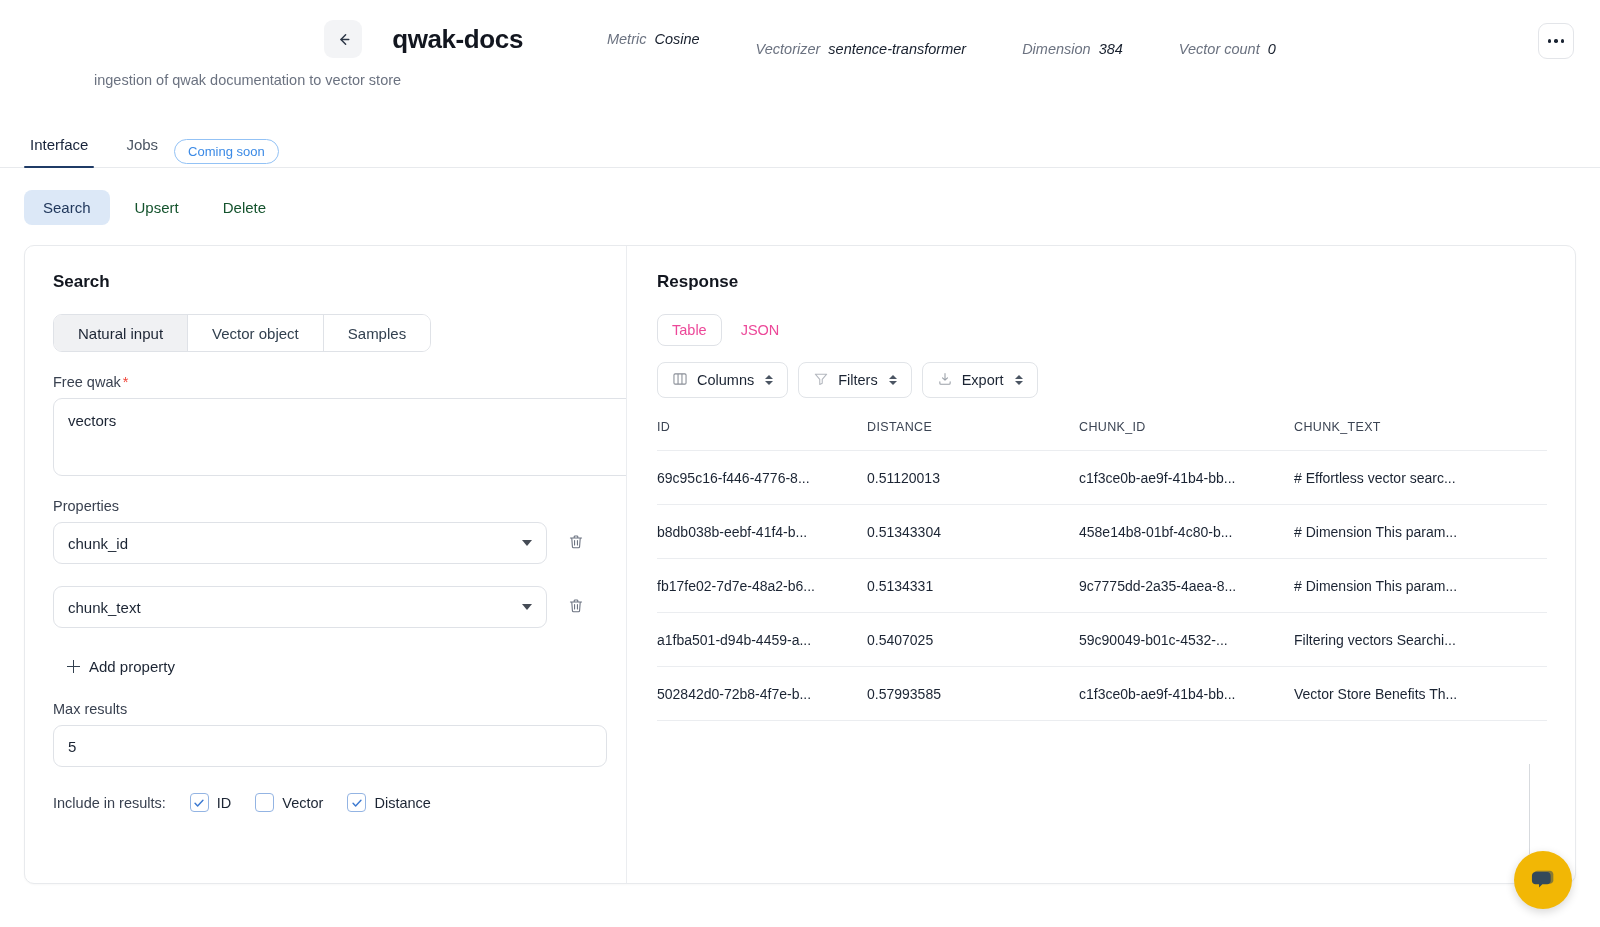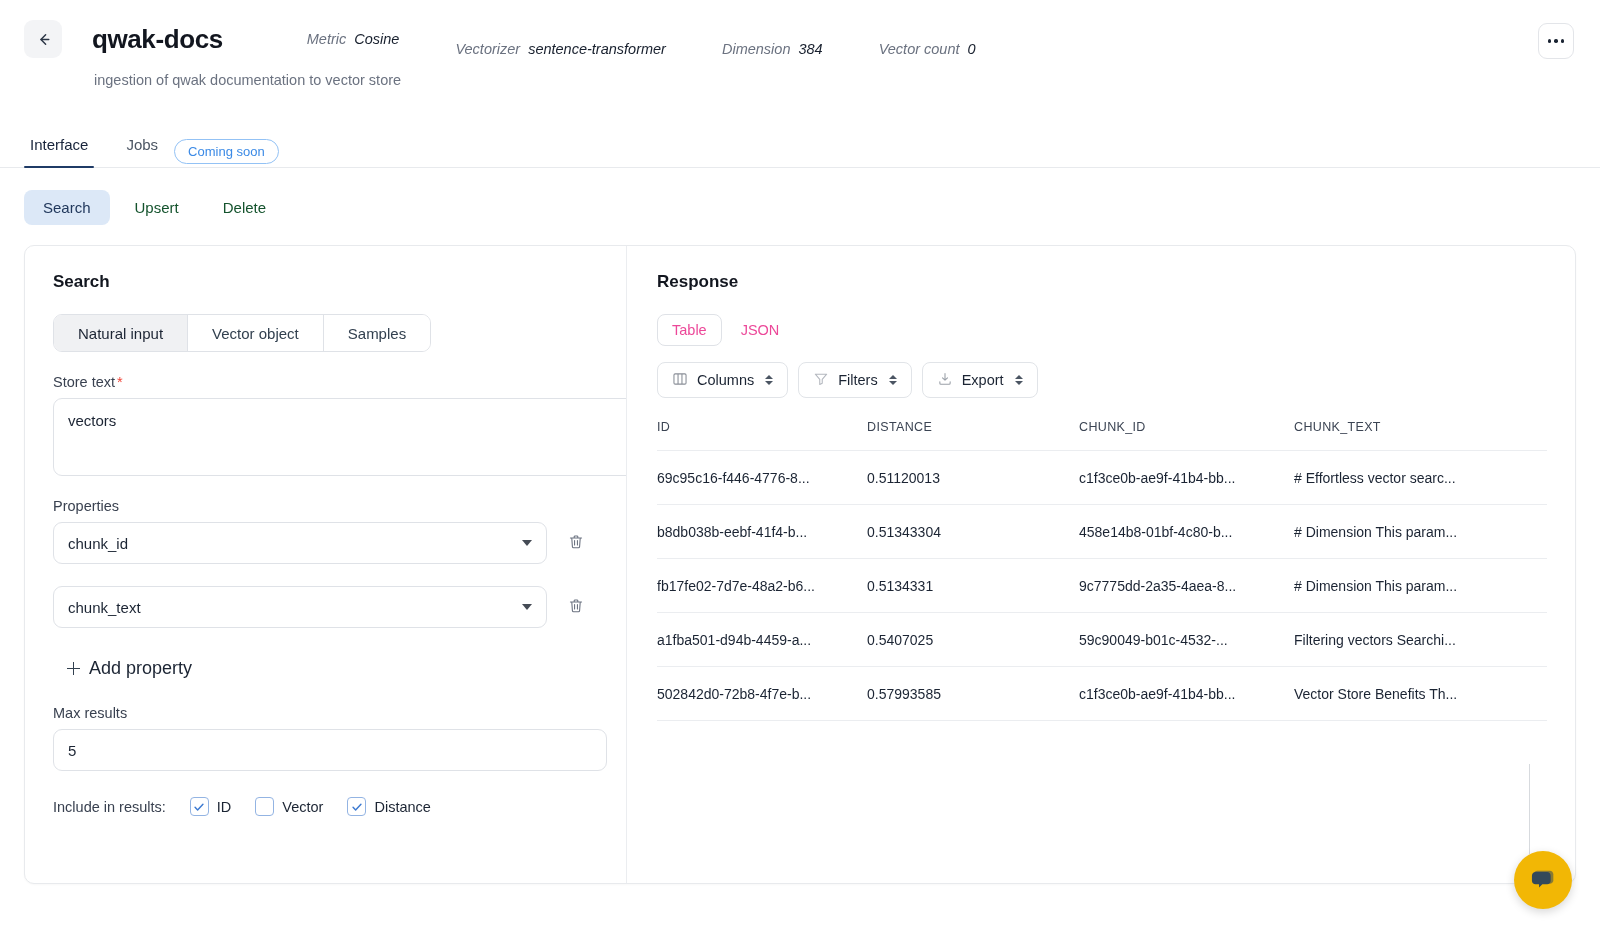--- a/index.html
+++ b/index.html
@@ -24,20 +24,21 @@
   .header {
     position: relative;
     padding: 16px 24px 0 24px;
     background: #ffffff;
   }
   .header-row {
     display: flex;
     align-items: center;
     gap: 22px;
     height: 46px;
+    justify-content: center;
   }
   .back-btn {
     width: 38px; height: 38px;
     border-radius: 9px;
     background: #f3f4f6;
     border: none;
     display: flex; align-items: center; justify-content: center;
     cursor: pointer;
     flex: 0 0 auto;
     padding: 0;
@@ -270,21 +271,21 @@
     background: none; border: none; cursor: pointer;
     padding: 4px; display:flex; align-items:center;
   }
 
   .add-prop {
     display: inline-flex;
     align-items: center;
     gap: 9px;
     background: none;
     border: none;
-    font-size: 18px;
+    font-size: 15px;
     color: #1b2433;
     cursor: pointer;
     padding: 10px 2px 4px 14px;
     font-family: inherit;
     margin-top: 6px;
   }
   .plus {
     position: relative;
     width: 13px; height: 13px; display:inline-block;
   }
@@ -485,21 +486,21 @@
     <div class="left-panel">
       <h2 class="panel-title">Search</h2>
 
       <div class="segmented">
         <button class="seg active">Natural input</button>
         <button class="seg">Vector object</button>
         <button class="seg">Samples</button>
       </div>
 
       <div class="field-label">
-        <span>Store text</span><span class="req">*</span>
+        <span>Free qwak</span><span class="req">*</span>
       </div>
       <textarea class="textarea-box" placeholder="" style="">vectors</textarea>
 
       <div class="field-label">Properties</div>
 
       <div class="prop-row">
         <div class="select-box">
           <span>chunk_id</span>
           <span class="caret"></span>
         </div>

